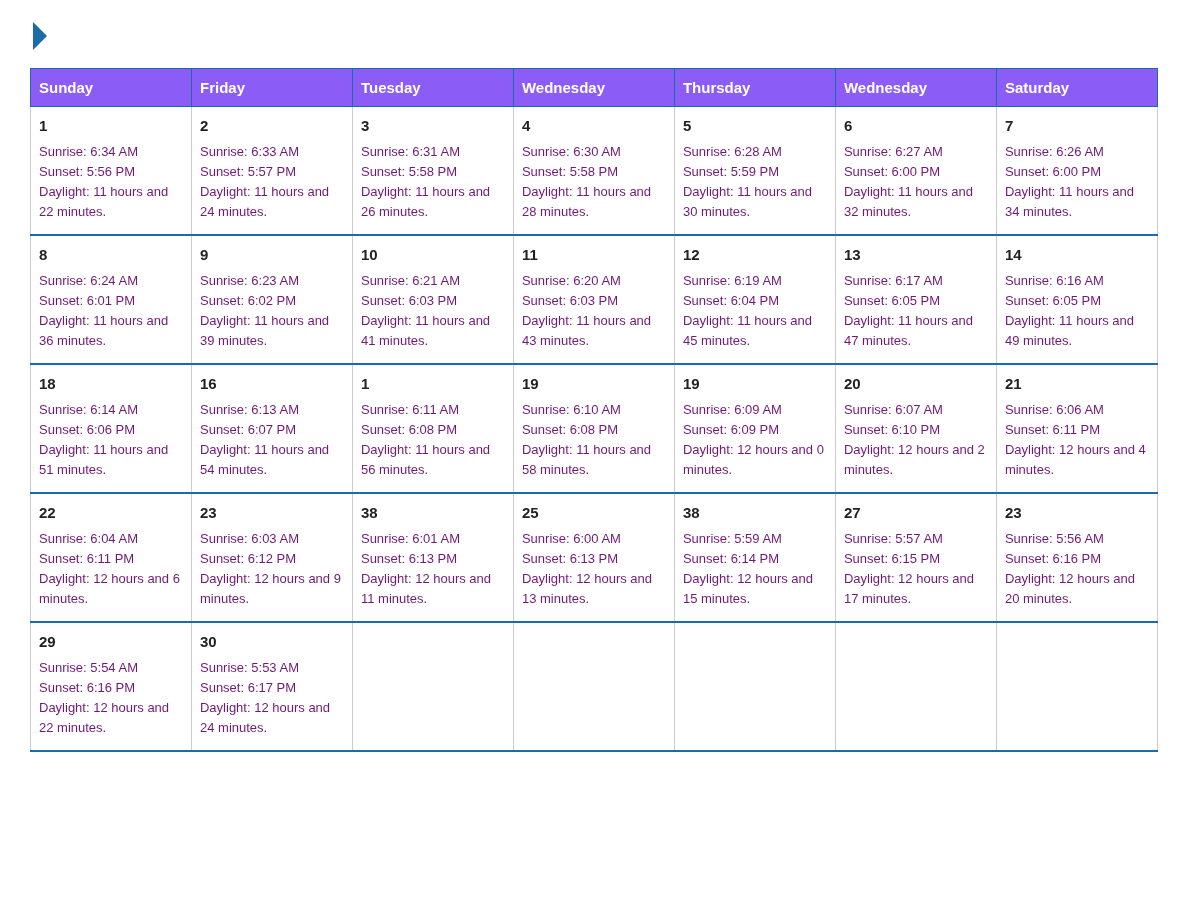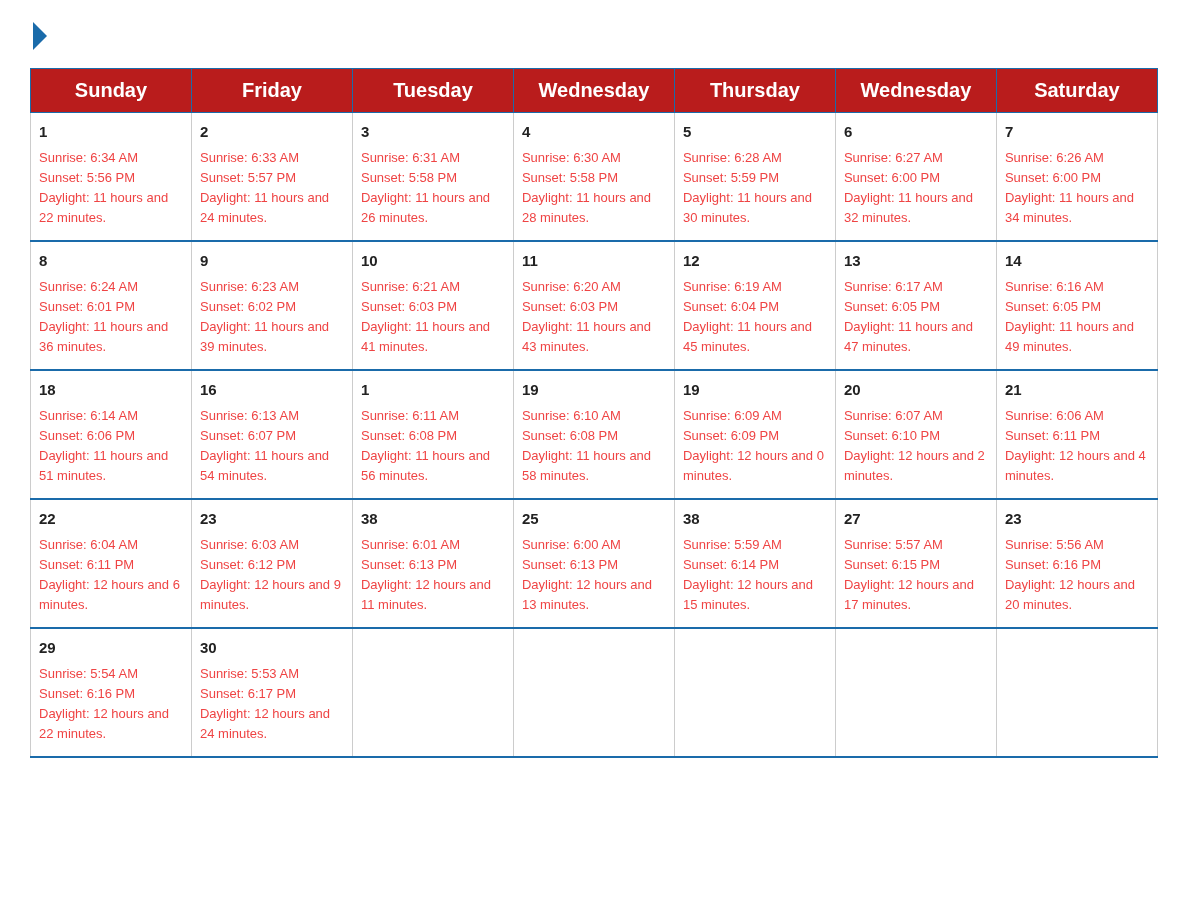--- a/index.html
+++ b/index.html
@@ -61,26 +61,26 @@
       font-size: 20px;
       color: #555;
       margin-top: 4px;
     }
     .calendar-table {
       width: 100%;
       border-collapse: collapse;
       border: 1px solid #aaa;
     }
     .calendar-table thead tr th {
-      background: #b91c1c;
+      background: #8b5cf6;
       color: #fff;
-      font-size: 20px;
+      font-size: 15px;
       font-weight: bold;
       padding: 10px 8px;
-      text-align: center;
+      text-align: left;
       border: 1px solid #1a6baa;
     }
     .calendar-table tbody tr td {
       vertical-align: top;
       padding: 8px 8px 12px 8px;
       border: 1px solid #ccc;
       width: 14.285%;
       font-size: 13px;
       line-height: 1.5;
       min-height: 90px;
@@ -89,21 +89,21 @@
       border-bottom: 2px solid #1a6baa;
     }
     .day-number {
       font-size: 15px;
       font-weight: bold;
       margin-bottom: 4px;
       display: block;
     }
     .day-info {
       font-size: 13px;
-      color: #ef4444;
+      color: #701a75;
       line-height: 1.55;
     }
     .empty-cell {
       background: #fff;
     }
   </style>
 </head>
 <body>
 
 <div class="header">

